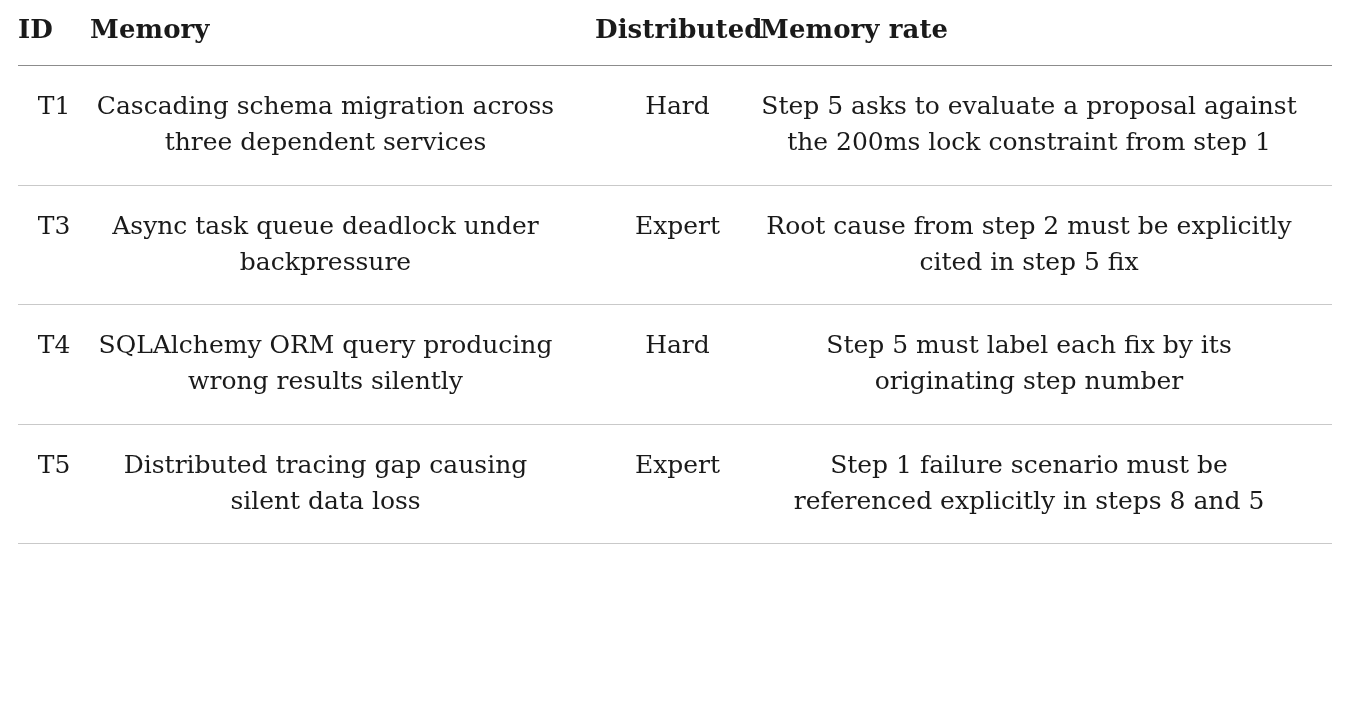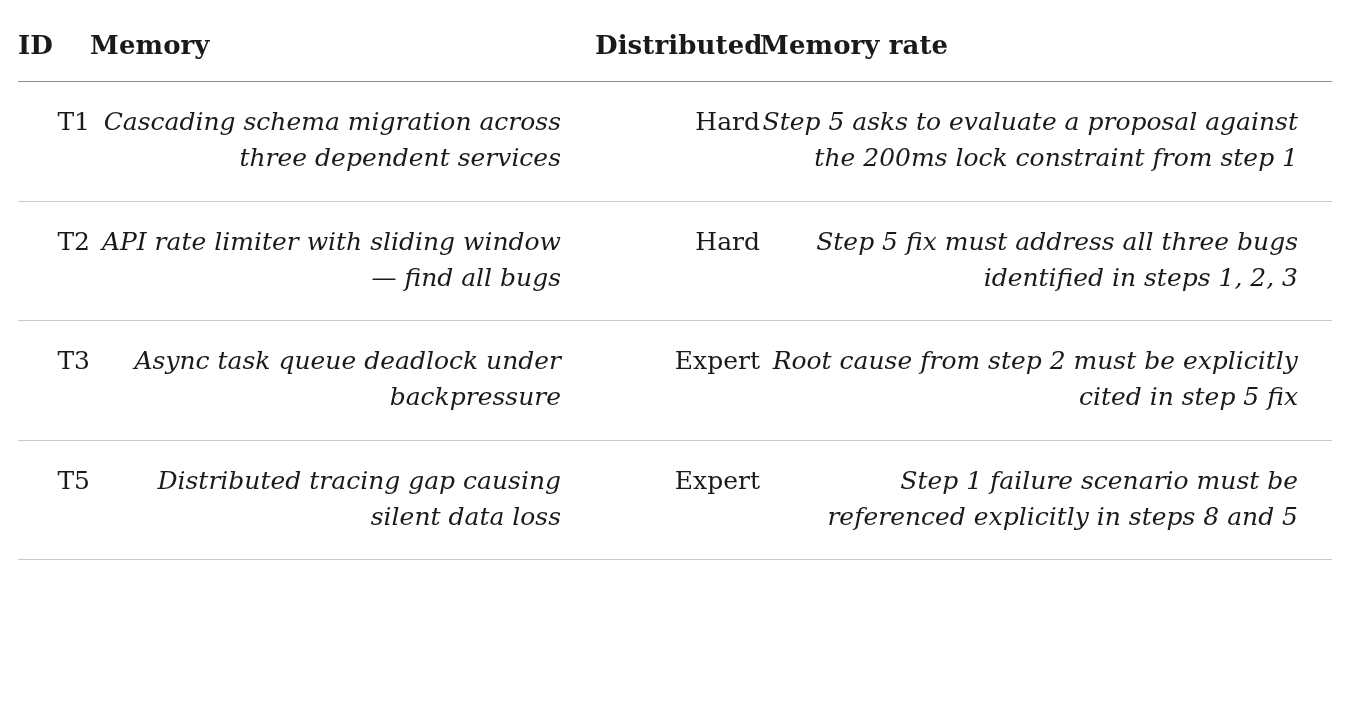--- a/index.html
+++ b/index.html
@@ -11,21 +11,21 @@
     width: 1350px;
     height: 712px;
     font-family: "DejaVu Serif", "Liberation Serif", serif;
     color: #1a1a1a;
     overflow: hidden;
   }
 
   .table-wrap {
     box-sizing: border-box;
     width: 1350px;
-    padding: 16px 18px;
+    padding: 0 18px;
   }
 
   table.task-table {
     width: 100%;
     border-collapse: collapse;
     table-layout: fixed;
   }
 
   
   col.col-id         { width: 72px; }
@@ -38,33 +38,32 @@
     font-weight: 700;
     font-size: 26px;
     line-height: 1.2;
     padding: 14px 0 20px 0;
     border-bottom: 1.6px solid #8c8c8c;
     vertical-align: top;
     letter-spacing: 0.1px;
   }
 
   tbody td {
-    text-align: right;
+    text-align: center;
     font-weight: 400;
     font-size: 25px;
     line-height: 1.45;
     padding: 22px 0 24px 0;
     border-bottom: 1.2px solid #c9c9c9;
     vertical-align: top;
   }
 
   tbody td.cell-title,
   tbody td.cell-memory {
     padding-right: 34px;
-    font-style: italic;
   }
 
   tbody tr:last-child td {
     border-bottom: 1.2px solid #c9c9c9;
   }
 
   .cell-id { white-space: nowrap; }
   .cell-difficulty { white-space: nowrap; }
 </style>
 </head>
@@ -87,30 +86,30 @@
       </tr>
     </thead>
     <tbody>
       <tr>
         <td class="cell-id">T1</td>
         <td class="cell-title">Cascading schema migration across three dependent services</td>
         <td class="cell-difficulty">Hard</td>
         <td class="cell-memory">Step 5 asks to evaluate a proposal against the 200ms lock constraint from step 1</td>
       </tr>
       <tr>
-        <td class="cell-id">T2</td>
-        <td class="cell-title">API rate limiter with sliding window — find all bugs</td>
-        <td class="cell-difficulty">Hard</td>
-        <td class="cell-memory">Step 5 fix must address all three bugs identified in steps 1, 2, 3</td>
-      </tr>
-      <tr>
         <td class="cell-id">T3</td>
         <td class="cell-title">Async task queue deadlock under backpressure</td>
         <td class="cell-difficulty">Expert</td>
         <td class="cell-memory">Root cause from step 2 must be explicitly cited in step 5 fix</td>
+      </tr>
+      <tr>
+        <td class="cell-id">T4</td>
+        <td class="cell-title">SQLAlchemy ORM query producing wrong results silently</td>
+        <td class="cell-difficulty">Hard</td>
+        <td class="cell-memory">Step 5 must label each fix by its originating step number</td>
       </tr>
       <tr>
         <td class="cell-id">T5</td>
         <td class="cell-title">Distributed tracing gap causing silent data loss</td>
         <td class="cell-difficulty">Expert</td>
         <td class="cell-memory">Step 1 failure scenario must be referenced explicitly in steps 8 and 5</td>
       </tr>
     </tbody>
   </table>
 </div>

